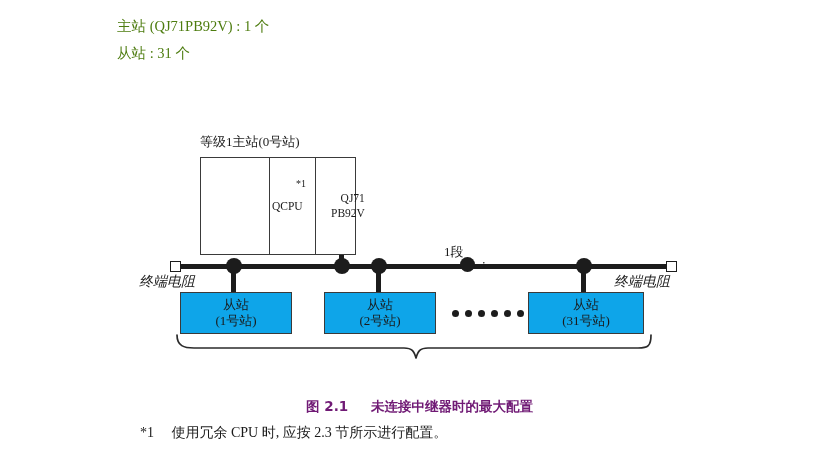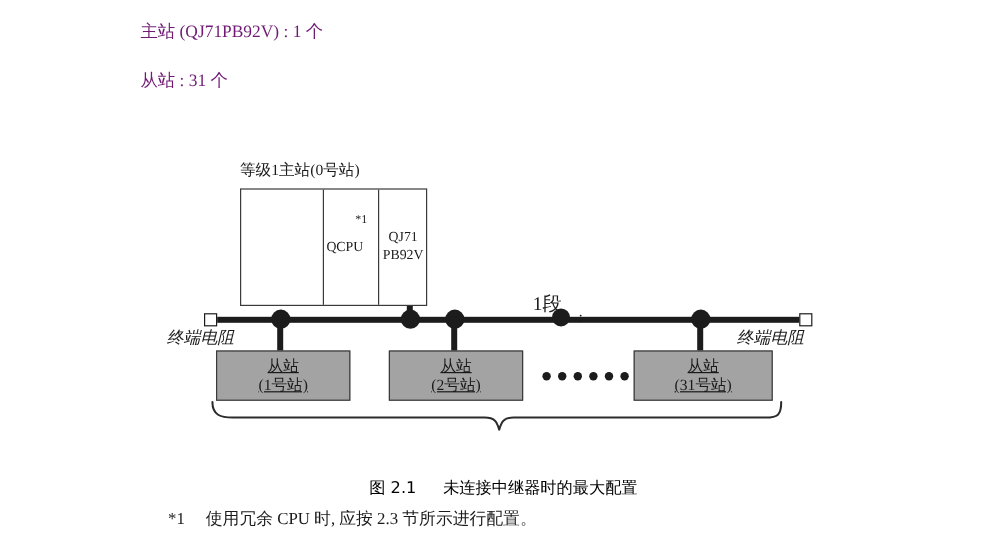--- a/index.html
+++ b/index.html
@@ -22,26 +22,26 @@
   #heading-title {
     font-family: "DejaVu Sans", "Liberation Sans", sans-serif;
     font-weight: bold;
     font-size: 15.5px;
     letter-spacing: .3px;
     color: #111;
     white-space: nowrap;
   }
   .heading-line {
     font-size: 14.5px;
-    color: #701a75;
+    color: #4d7c0f;
     margin-left: 29px;
     white-space: nowrap;
   }
   #heading-line-master { margin-top: 9px; }
-  #heading-line-slave  { margin-top: 22px; }
+  #heading-line-slave  { margin-top: 8px; }
 
   
   #diagram { left: 4px; top: 118px; width: 821px; height: 280px; }
 
   
   #master-caption {
     left: 196px; top: 15px;
     font-size: 13px;
     white-space: nowrap;
   }
@@ -68,21 +68,21 @@
     align-items: center;
     justify-content: center;
     height: 100%;
     top: 0;
     font-size: 13px;
     line-height: 1.25;
     text-align: center;
   }
   #rack-cell-power { left: 0;   width: 68px; }
   #rack-cell-cpu   { left: 68px; width: 46px; justify-content: flex-start; padding-left: 3px; }
-  #rack-cell-net   { left: 114px; width: 40px; justify-content: flex-start; padding-left: 4px; text-align: center; }
+  #rack-cell-net   { left: 114px; width: 40px; justify-content: flex-start; padding-left: 16px; text-align: right; }
   #rack-cell-power-label { font-size: 13px; }
   #rack-cell-cpu-label   { font-size: 11.5px; }
   #rack-cell-net-label   { font-size: 11.5px; line-height: 1.3; }
   #footnote-marker-inline {
     position: absolute;
     left: 27px; top: 20px;
     font-size: 10px;
     white-space: nowrap;
   }
 
@@ -135,38 +135,37 @@
     background: #1c1c1c;
     top: 151px;
   }
   #droplink-slave-1  { left: 227px; }
   #droplink-slave-2  { left: 372px; }
   #droplink-slave-31 { left: 577px; }
 
   
   #segment-label {
     left: 440px; top: 125px;
-    font-size: 16px;
+    font-size: 13px;
     white-space: nowrap;
   }
 
   
   .slave-box {
     height: 42px;
     top: 174px;
     border: 1.4px solid #3a3a3a;
     box-sizing: border-box;
-    background: #a3a3a3;
+    background: #0ea5e9;
     display: flex;
     flex-direction: column;
     align-items: center;
     justify-content: center;
     font-size: 13px;
     line-height: 1.25;
-    text-decoration: underline;
   }
   #slave-box-1  { left: 176px; width: 112px; }
   #slave-box-2  { left: 320px; width: 112px; }
   #slave-box-31 { left: 524px; width: 116px; }
 
   
   #slave-ellipsis {
     left: 448px; top: 192px;
     display: flex; gap: 6px; align-items: center;
   }
@@ -201,23 +200,23 @@
     background: #1c1c1c;
     flex: none;
   }
 
   
   #figure-caption {
     left: 0; top: 398px;
     width: 821px;
     text-align: center;
     font-family: "DejaVu Sans", "Liberation Sans", sans-serif;
-    font-weight: normal;
+    font-weight: bold;
     font-size: 13.5px;
-    color: #000000;
+    color: #701a75;
   }
   #figure-caption span { margin-left: 18px; }
 
   #footnote-row {
     left: 140px; top: 424px;
     font-size: 14px;
     white-space: nowrap;
   }
   #footnote-marker { margin-right: 14px; }
 </style>

